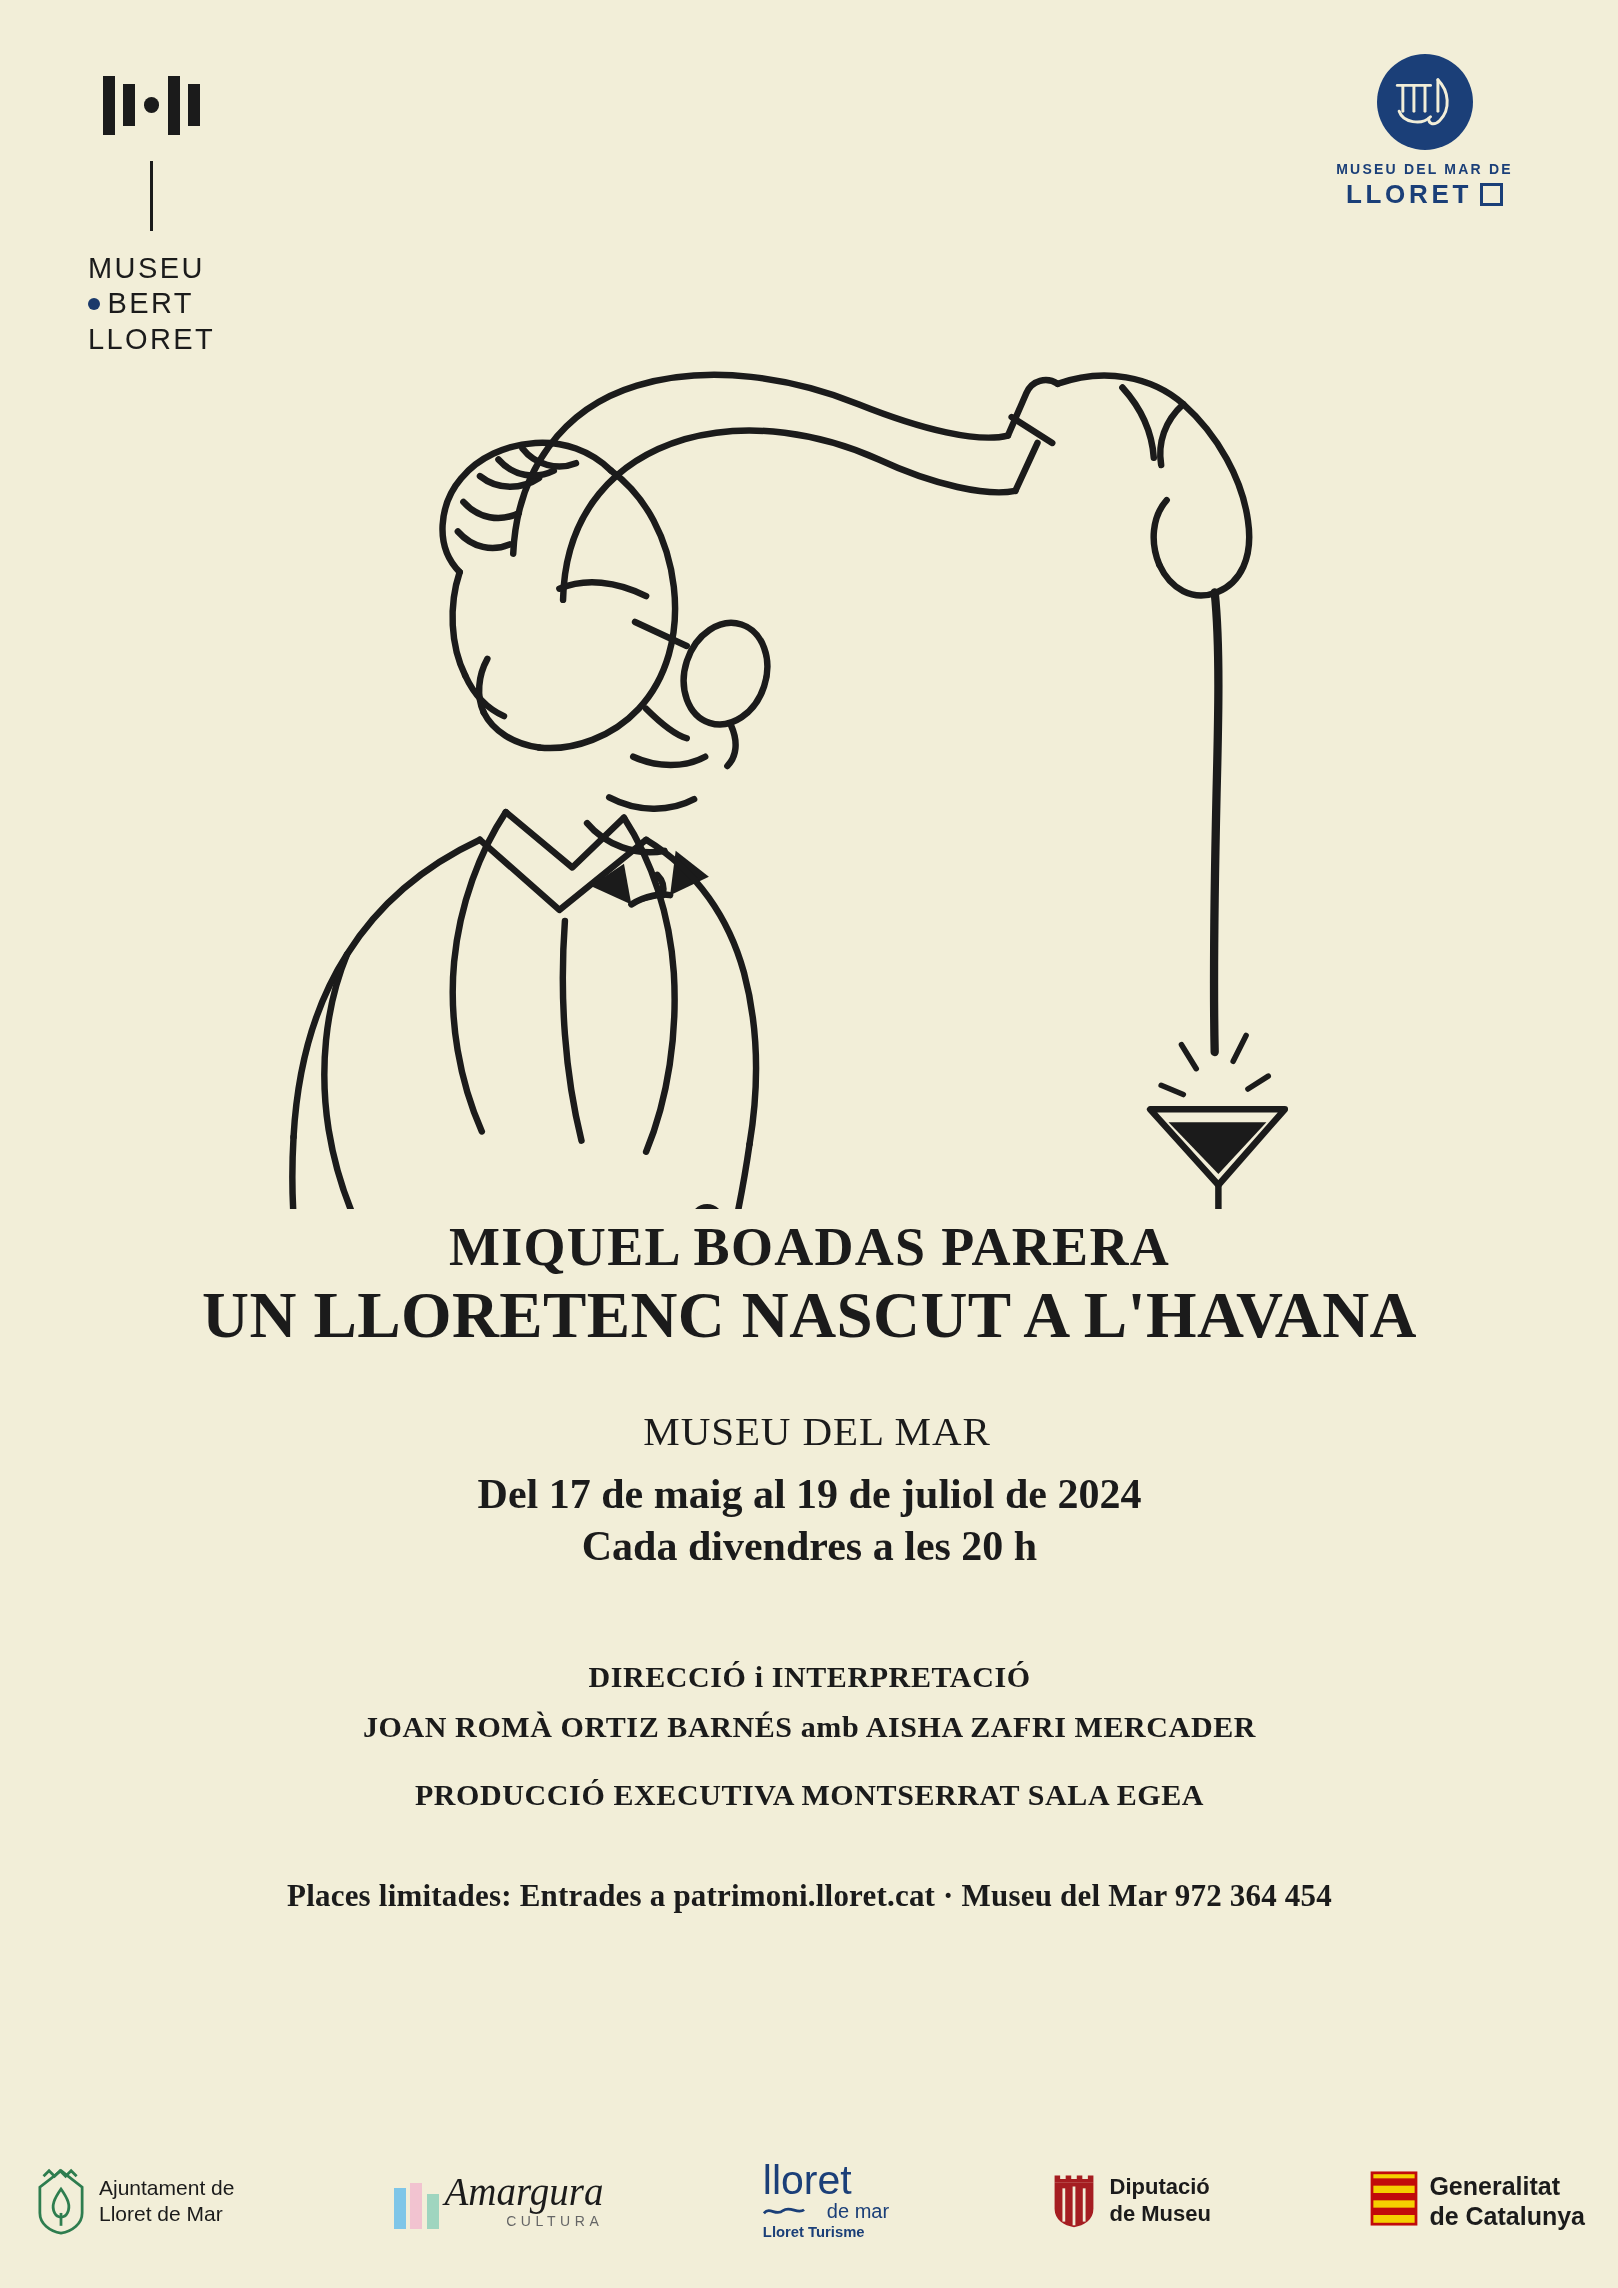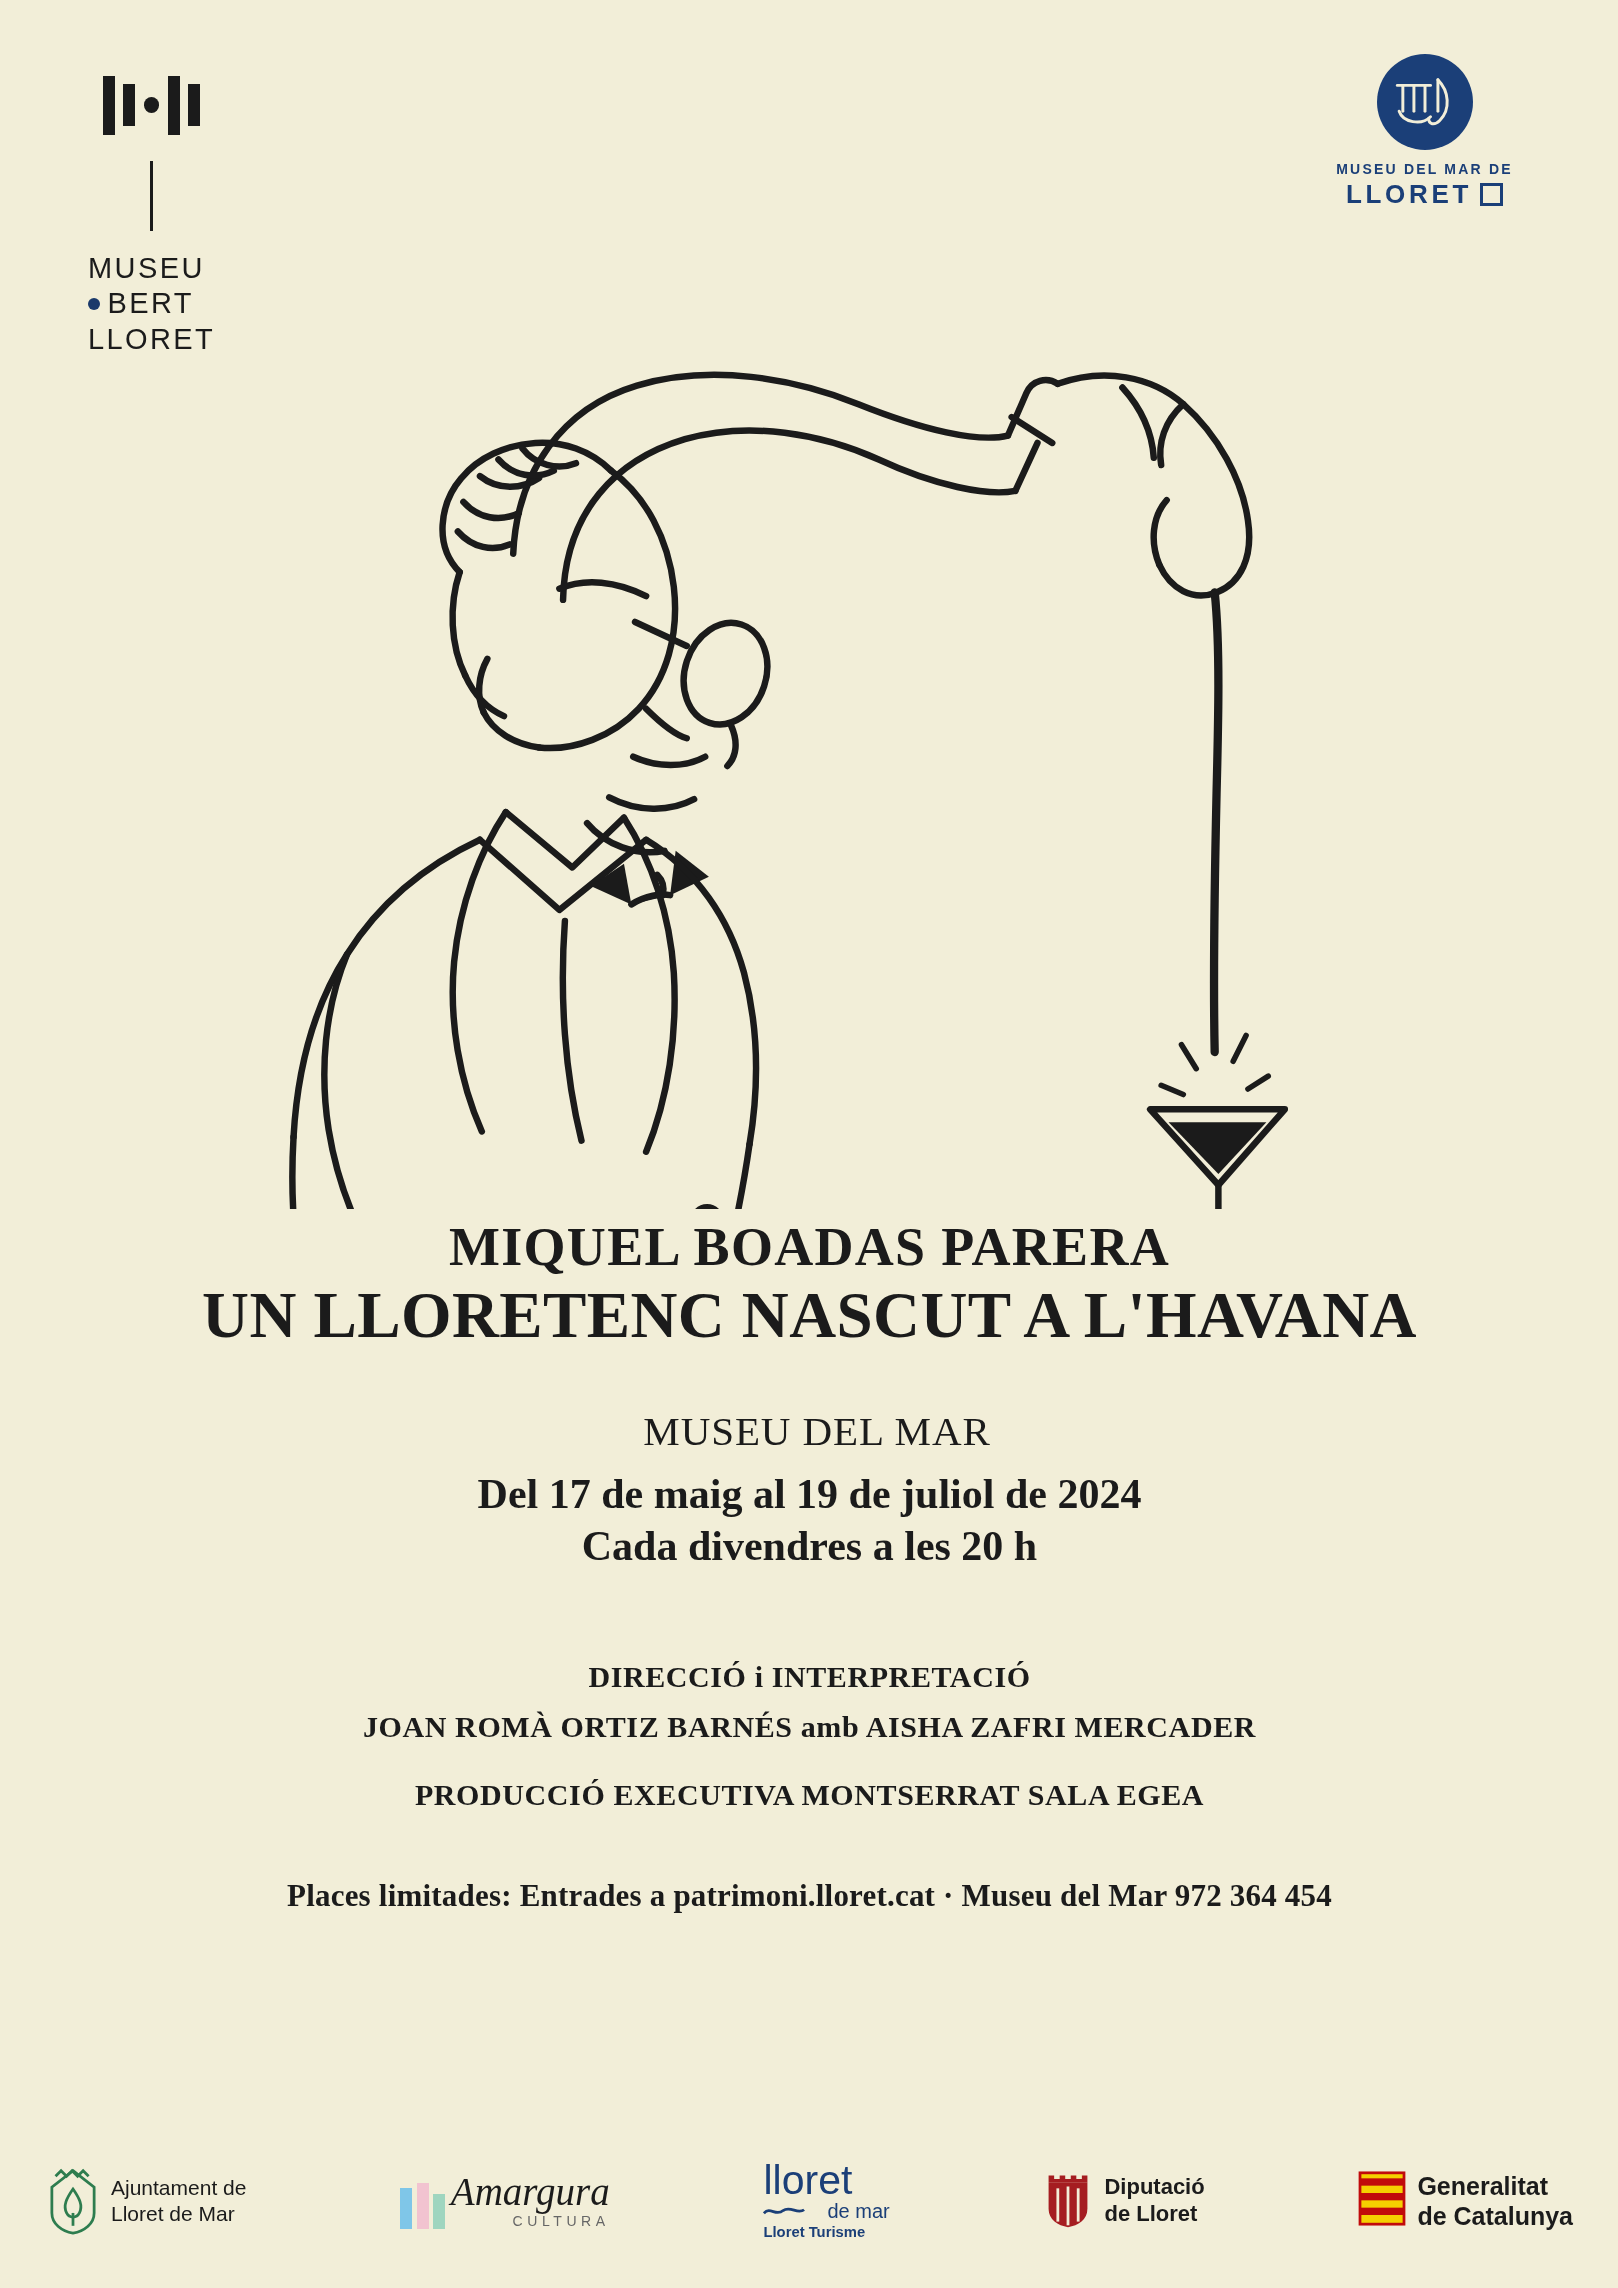--- a/index.html
+++ b/index.html
@@ -148,21 +148,21 @@
   
   .footer {
     position: absolute;
     bottom: 33px;
     left: 0;
     width: 100%;
     height: 111px;
     display: flex;
     align-items: center;
     justify-content: space-between;
-    padding: 0 46px;
+    padding: 0 34px;
     box-sizing: border-box;
   }
   .flogo { display: flex; align-items: center; gap: 11px; }
   .flogo-txt {
     font-family: "Liberation Sans", sans-serif;
     line-height: 1.22;
   }
   
   .ajt-shield {
     width: 54px; height: 68px;
@@ -428,21 +428,21 @@
         <path d="M6 16 l0 -8 l6 0 l0 4 l6 0 l0 -4 l6 0 l0 4 l6 0 l0 -4 l6 0 l0 4 l6 0 l0 -4 l6 0 l0 8 z" fill="#a51d21"></path>
         <g stroke="#f2eed8" stroke-width="3">
           <path d="M16 22 L16 58"></path>
           <path d="M27 20 L27 62"></path>
           <path d="M38 22 L38 58"></path>
         </g>
       </svg>
     </div>
     <div class="flogo-txt dip-txt">
       <div>Diputació</div>
-      <div>de Lloret</div>
+      <div>de Museu</div>
     </div>
   </div>
 
   <div class="flogo">
     <div>
       <svg viewBox="0 0 52 60" width="48" height="55" aria-hidden="true">
         <rect x="2" y="2" width="48" height="56" fill="#f5d000"></rect>
         <g fill="#c10b0b">
           <rect x="2" y="8" width="48" height="8"></rect>
           <rect x="2" y="24" width="48" height="8"></rect>

